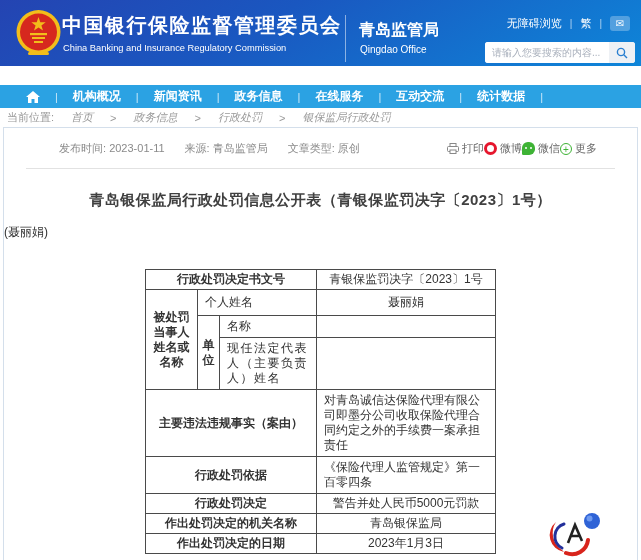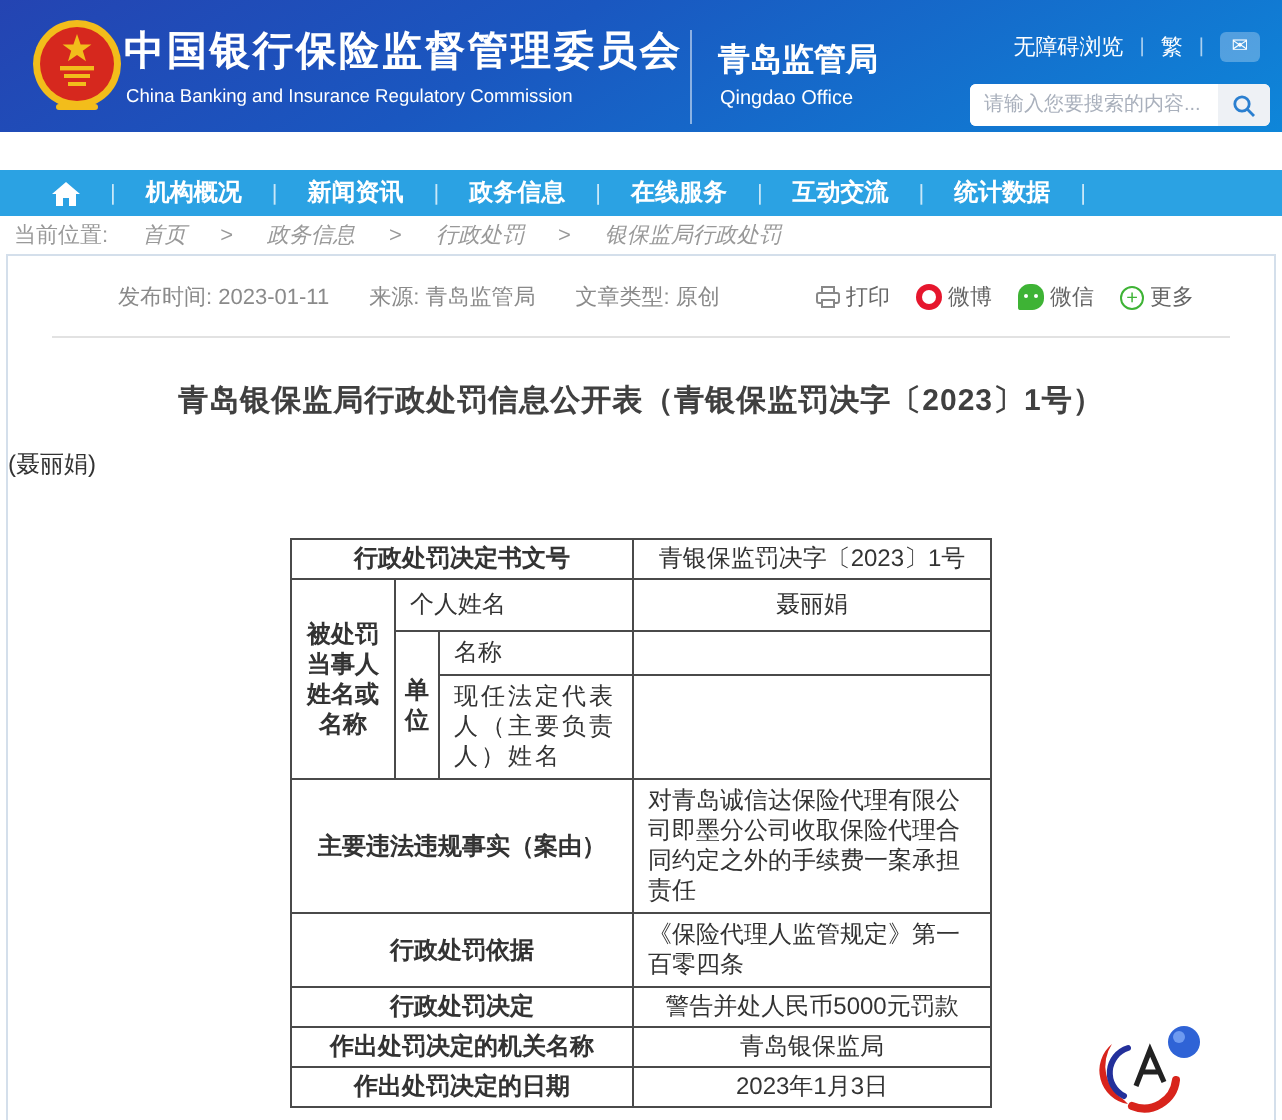--- a/index.html
+++ b/index.html
@@ -43,21 +43,21 @@
   .crumb { position:absolute; top:108px; left:0; width:641px; height:19px; display:flex;
            align-items:center; gap:17px; padding-left:7px; font-size:11px; color:#999; }
   .crumb a { color:#999; text-decoration:none; cursor:pointer;font-style:italic; }
 
   
   .panel { position:absolute; top:127px; left:3px; width:635px; height:440px;
            border:1px solid #d4dfeb; background:#fff; }
   .meta { margin-top:13px; display:flex; align-items:center; justify-content:space-between;
           padding:0 40px 0 55px; font-size:11px; color:#8a8a8a; }
   .meta-left { display:flex; gap:20px; }
-  .meta-actions { display:flex; gap:13px; align-items:flex-start; color:#666; }
+  .meta-actions { display:flex; align-items:flex-start; color:#666; }
   .meta-actions .act { display:flex; align-items:center; gap:3px; cursor:pointer; }
   .sep-line { margin:12px 22px 0; border-top:1px solid #e2e2e2; }
   .art-title { margin-top:22px; text-align:center; font-size:15px; font-weight:600;
                color:#404040; letter-spacing:.5px; }
   .art-sub { margin-top:14px; text-align:left; font-size:12px; color:#333; }
 
   
   table.penalty { margin:28px auto 0; width:350px; border-collapse:collapse;
                   table-layout:fixed; font-size:12px; color:#333; }
   .penalty td { border:1px solid #4a4a4a; padding:2px 4px; line-height:15px;

